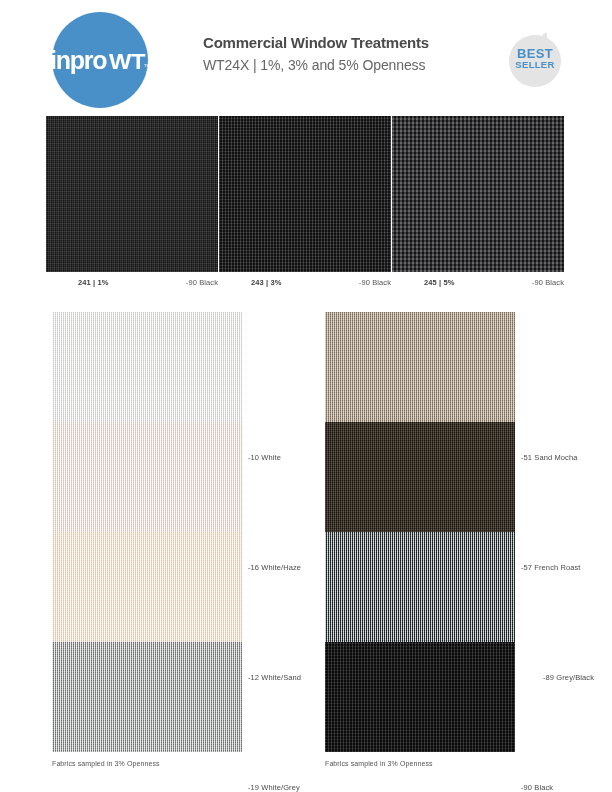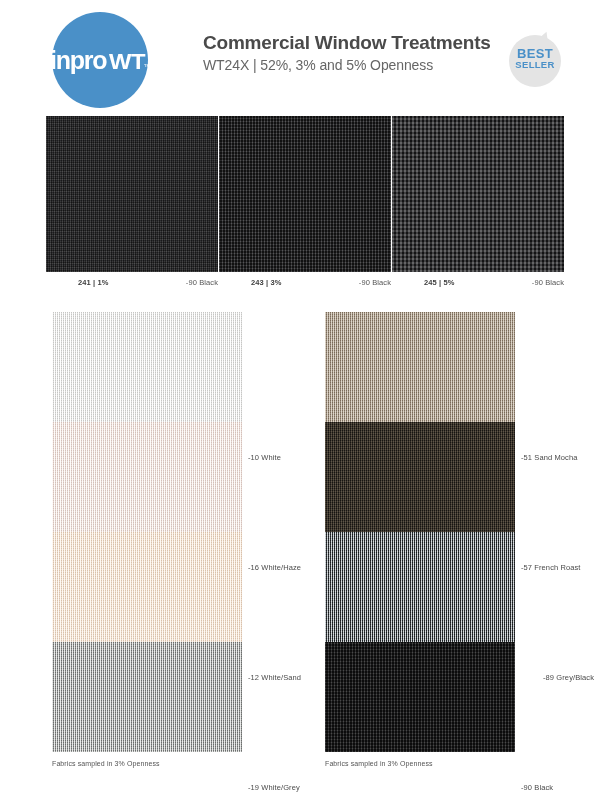--- a/index.html
+++ b/index.html
@@ -59,21 +59,21 @@
     position: relative;
     top: 0px;
   }
 
   #header-text {
     position: absolute;
     left: 203px; top: 33px;
     width: 300px;
   }
   #header-title {
-    font-size: 19px;
+    font-size: 15px;
     font-weight: bold;
     color: #4a4a4a;
     letter-spacing: -0.2px;
     line-height: 20px;
   }
   #header-subtitle {
     font-size: 14px;
     font-weight: normal;
     color: #666666;
     letter-spacing: -0.1px;
@@ -275,21 +275,21 @@
   <div id="logo-badge">
     <div id="logo-wordmark">
       <span id="logo-inpro">inpro</span>
       <span id="logo-wt">WT</span>
       <span id="logo-tm">™</span>
     </div>
   </div>
 
   <div id="header-text">
     <div id="header-title">Commercial Window Treatments</div>
-    <div id="header-subtitle">WT24X | 52%, 3% and 5% Openness</div>
+    <div id="header-subtitle">WT24X | 1%, 3% and 5% Openness</div>
   </div>
 
   <div id="best-seller-badge">
     <div id="best-seller-tail"></div>
     <div id="best-seller-circle"></div>
     <div id="best-seller-text">
       <span class="bs-line1">BEST</span>
       <span class="bs-line2">SELLER</span>
     </div>
   </div>

